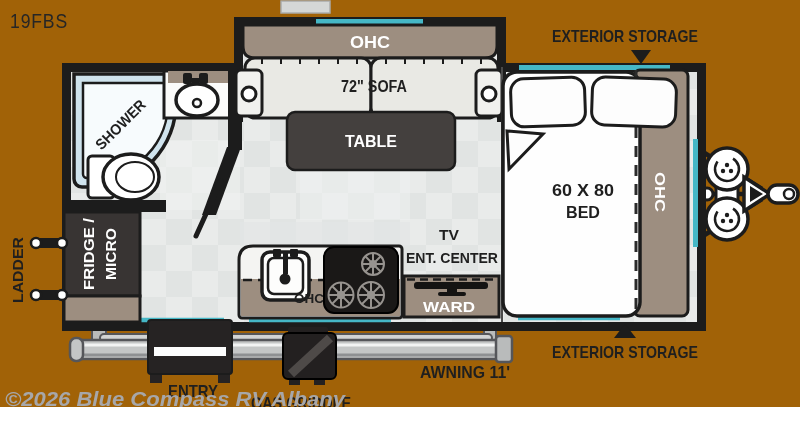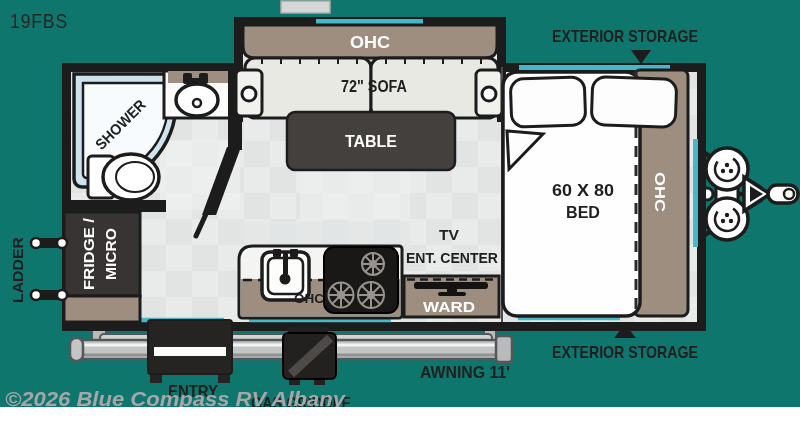--- a/index.html
+++ b/index.html
@@ -1,16 +1,16 @@
 <!DOCTYPE html>
 <html><head>
 <meta charset="utf-8">
 <style>
   html,body{margin:0;padding:0;background:#ffffff;}
-  #canvas{position:relative;width:800px;height:407px;background:#0f766e;overflow:hidden;}
+  #canvas{position:relative;width:800px;height:407px;background:#a16207;overflow:hidden;}
   svg{position:absolute;left:0;top:0;}
   svg text{font-family:"Liberation Sans","DejaVu Sans",sans-serif;font-weight:700;}
   .lbl{fill:#1f1f1f;}
   .lbl-white{fill:#ffffff;}
   .wm{fill:#a7a7a9;font-style:italic;}
   .title{fill:#262626;font-weight:400;letter-spacing:1px;}
 </style>
 </head>
 <body>
 

